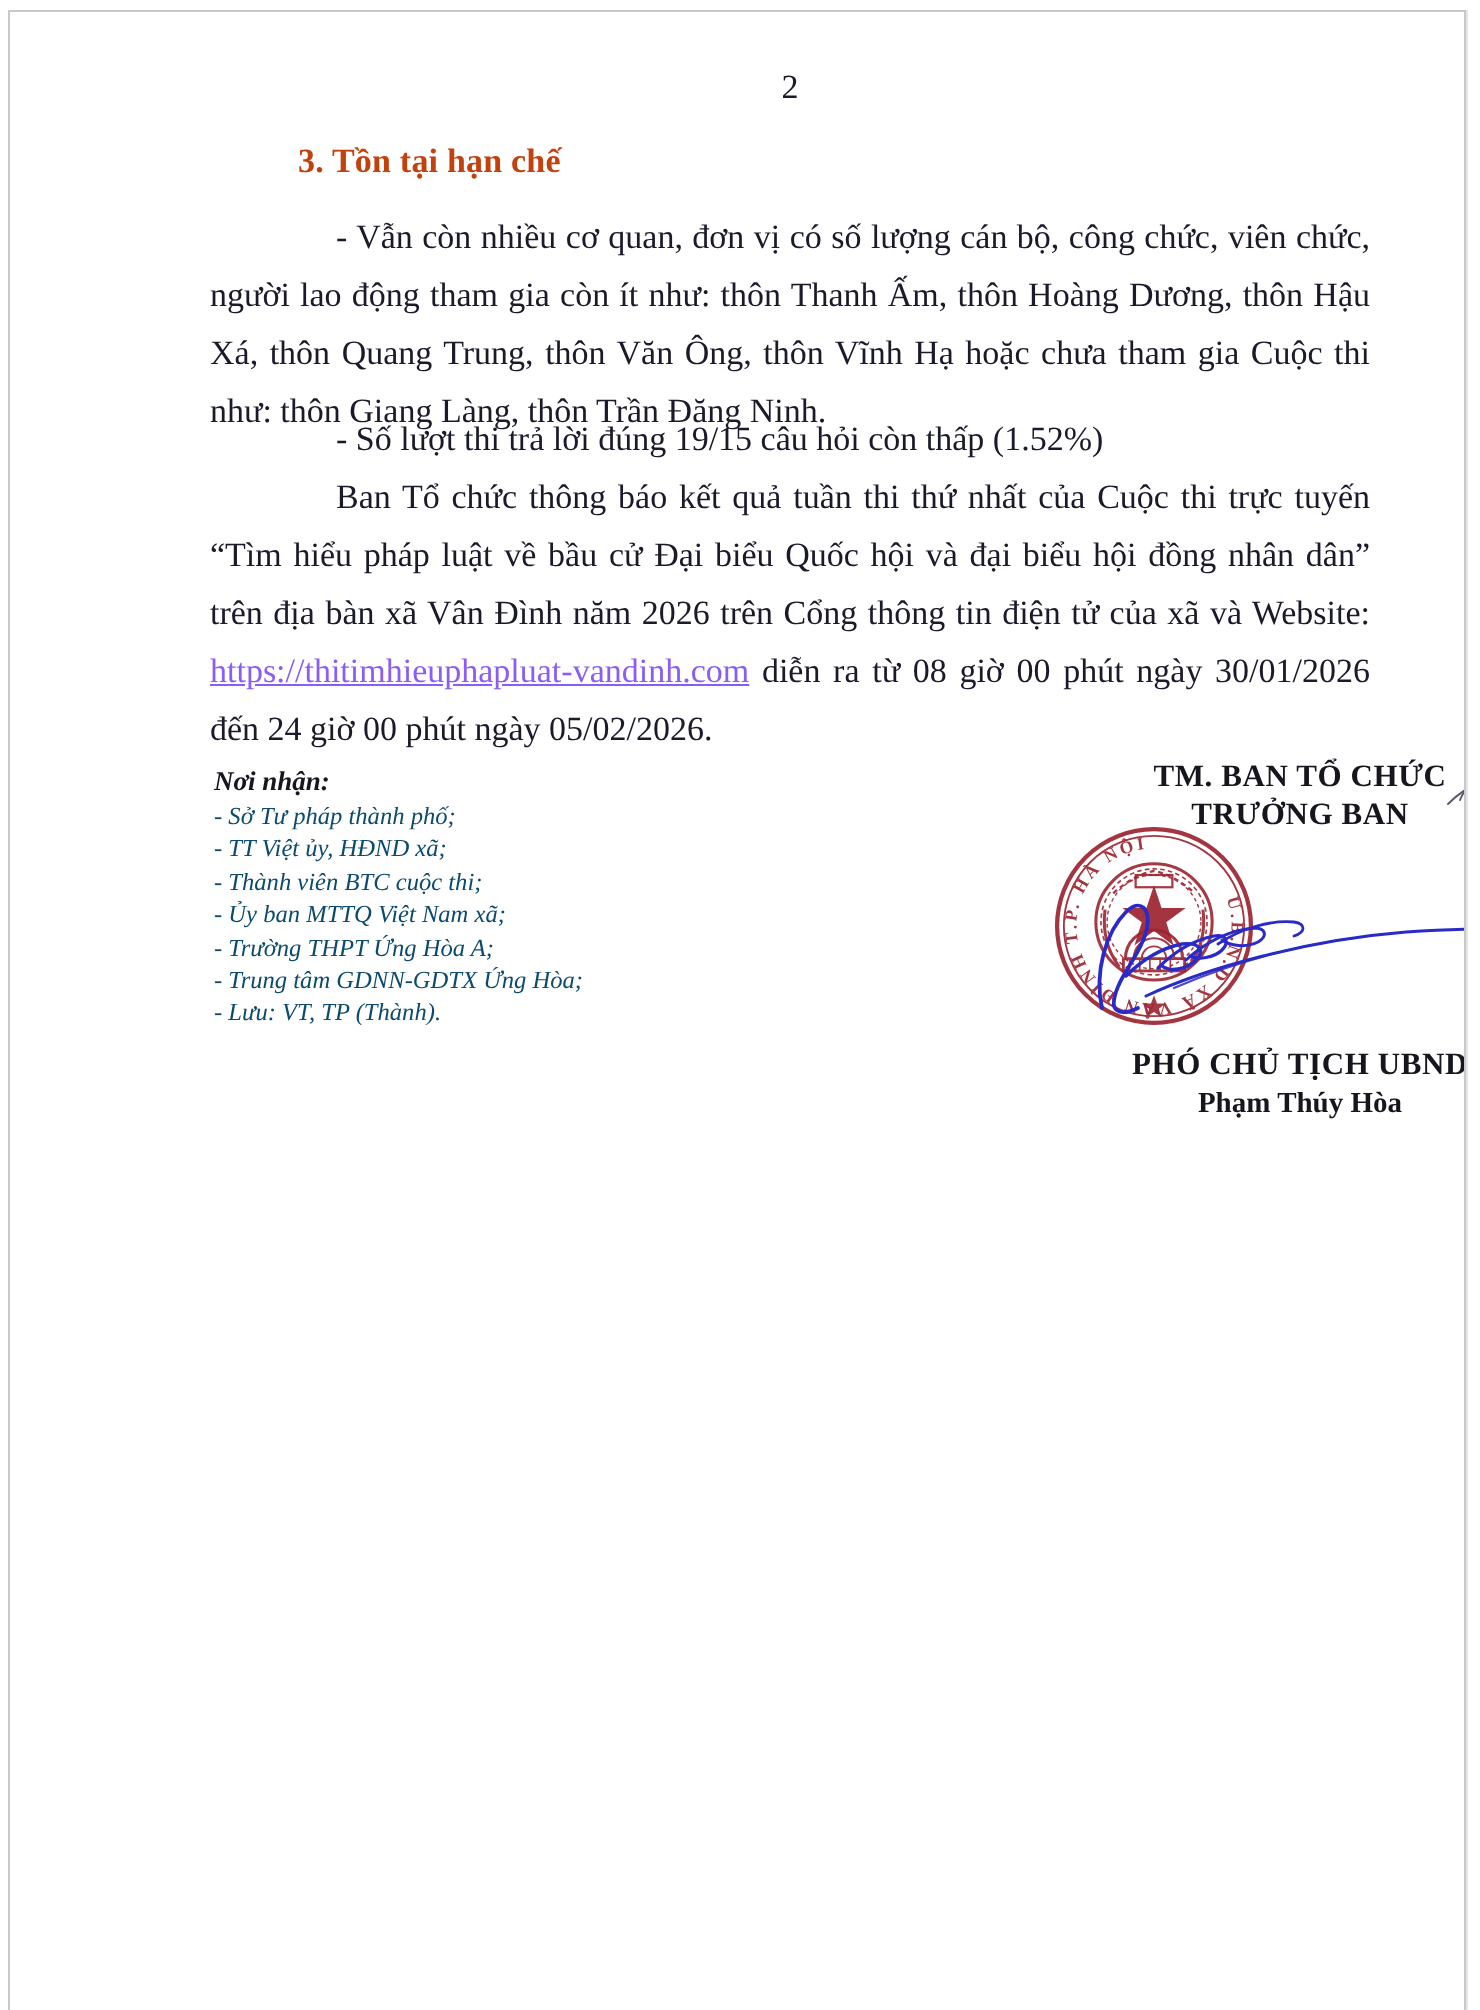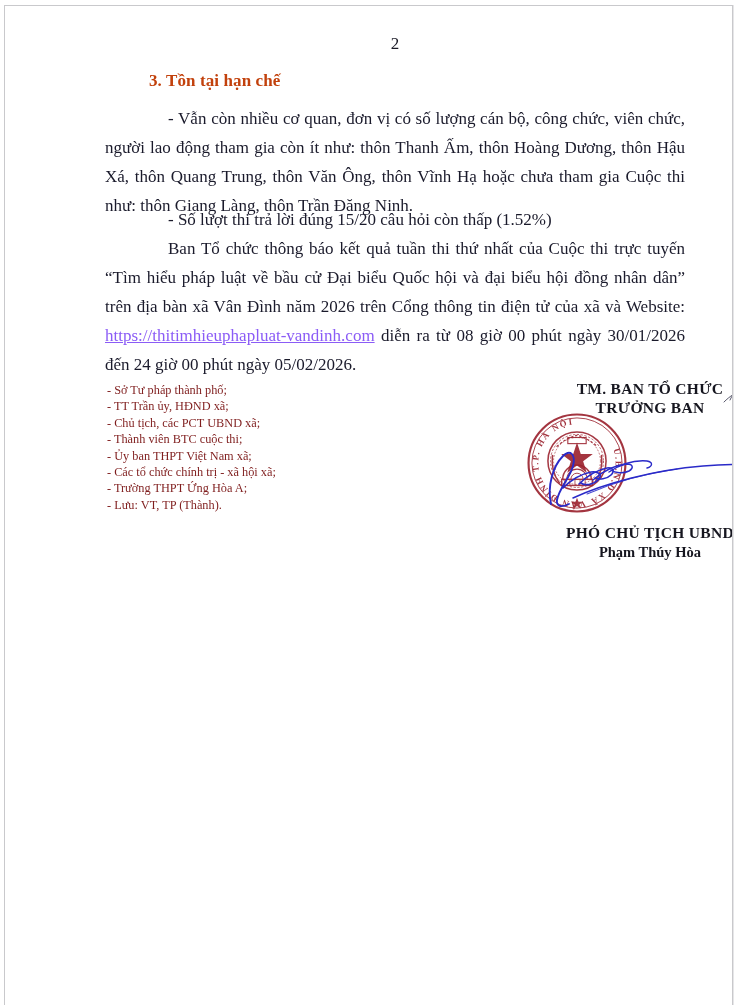--- a/index.html
+++ b/index.html
@@ -98,22 +98,23 @@
     line-height: 17px;
   }
   .recipients ul {
     list-style: none;
     margin: 0;
     padding: 0;
   }
   .recipients li {
     font-size: 12.3px;
     line-height: 16.4px;
-    color: #7f1d1d;
+    color: #0c4a6e;
     white-space: nowrap;
+    font-style: italic;
   }
 
   
   .signature {
     position: absolute;
     left: 400px;
     top: 373px;
     width: 290px;
     text-align: center;
   }
@@ -181,33 +182,33 @@
 <div id="page">
 
   <div class="content">
 
     <div class="page-number">2</div>
 
     <div class="section-heading">3. Tồn tại hạn chế</div>
 
     <div class="para dash para-1">- Vẫn còn nhiều cơ quan, đơn vị có số lượng cán bộ, công chức, viên chức, người lao động tham gia còn ít như: thôn Thanh Ấm, thôn Hoàng Dương, thôn Hậu Xá, thôn Quang Trung, thôn Văn Ông, thôn Vĩnh Hạ hoặc chưa tham gia Cuộc thi như: thôn Giang Làng, thôn Trần Đăng Ninh.</div>
 
-    <div class="para dash para-2">- Số lượt thi trả lời đúng 15/20 câu hỏi còn thấp (1.52%)</div>
+    <div class="para dash para-2">- Số lượt thi trả lời đúng 19/15 câu hỏi còn thấp (1.52%)</div>
 
     <div class="para indent para-3"><span>Ban Tổ chức thông báo kết quả tuần thi thứ nhất của Cuộc thi trực tuyến “Tìm hiểu pháp luật về bầu cử Đại biểu Quốc hội và đại biểu hội đồng nhân dân” trên địa bàn xã Vân Đình năm 2026 trên Cổng thông tin điện tử của xã và Website: </span><a class="doclink" href="#">https://thitimhieuphapluat-vandinh.com</a><span> diễn ra từ 08 giờ 00 phút ngày 30/01/2026 đến 24 giờ 00 phút ngày 05/02/2026.</span></div>
 
     <div class="recipients">
+      <div class="recipients-title">Nơi nhận:</div>
       <ul>
         <li>- Sở Tư pháp thành phố;</li>
-        <li>- TT Trần ủy, HĐND xã;</li>
-        <li>- Chủ tịch, các PCT UBND xã;</li>
+        <li>- TT Việt ủy, HĐND xã;</li>
         <li>- Thành viên BTC cuộc thi;</li>
-        <li>- Ủy ban THPT Việt Nam xã;</li>
-        <li>- Các tổ chức chính trị - xã hội xã;</li>
+        <li>- Ủy ban MTTQ Việt Nam xã;</li>
         <li>- Trường THPT Ứng Hòa A;</li>
+        <li>- Trung tâm GDNN-GDTX Ứng Hòa;</li>
         <li>- Lưu: VT, TP (Thành).</li>
       </ul>
     </div>
 
     <div class="signature">
       <div class="sig-line-1">TM. BAN TỔ CHỨC</div>
       <div class="sig-line-2">TRƯỞNG BAN</div>
       <div class="sig-gap"></div>
       <div class="sig-role">PHÓ CHỦ TỊCH UBND</div>
       <div class="sig-name">Phạm Thúy Hòa</div>

